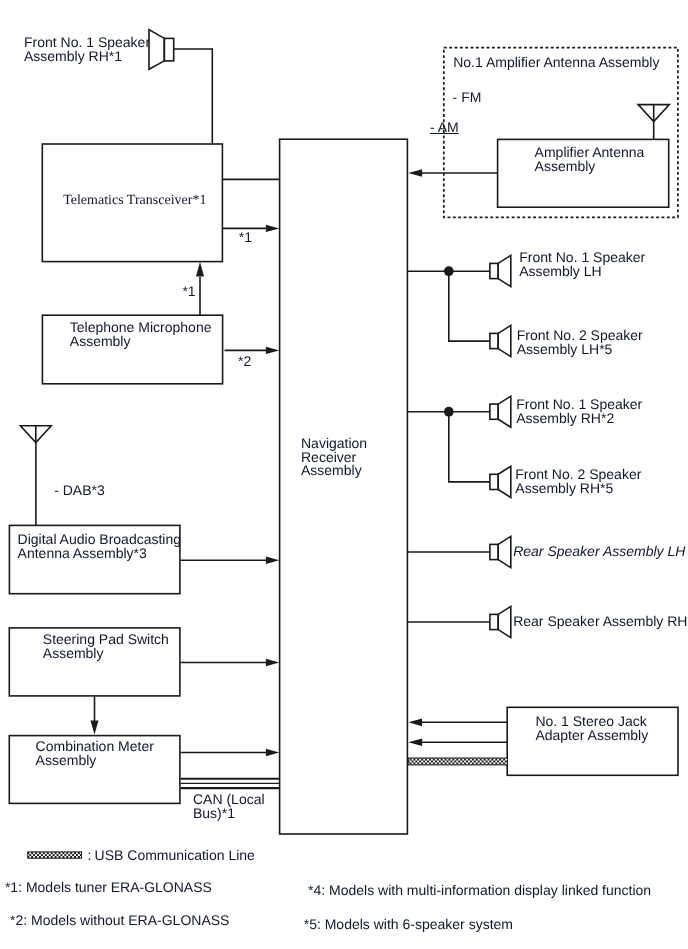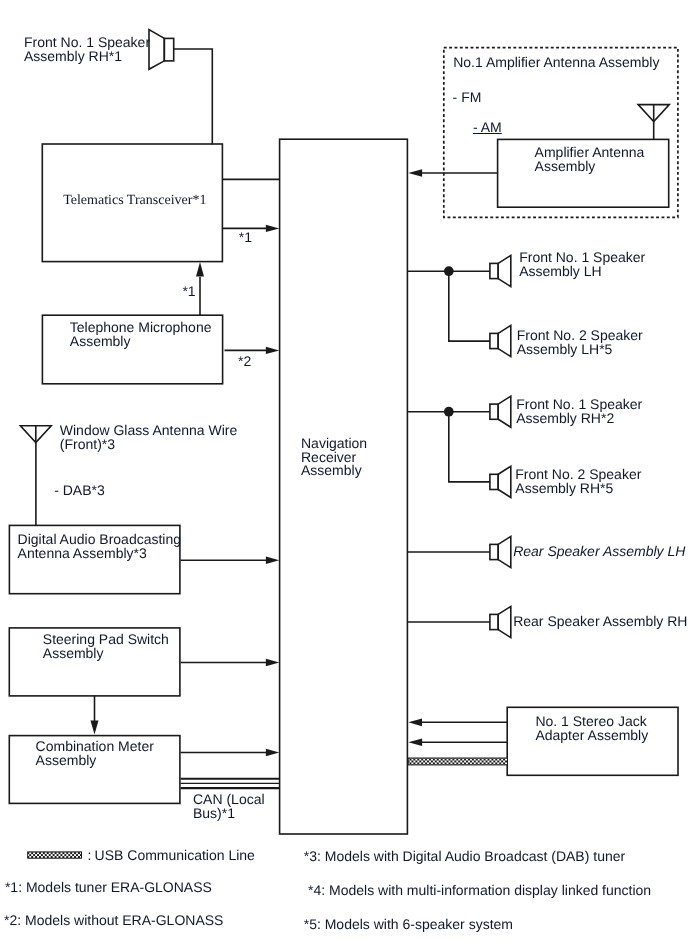--- a/index.html
+++ b/index.html
@@ -154,22 +154,20 @@
 
 <div class="lbl" style="left:238.80px;top:231.40px;">*1</div>
 
 <div class="lbl" style="left:182.40px;top:285.40px;">*1</div>
 
 <div class="lbl" style="left:69.80px;top:321.00px;">Telephone Microphone
 Assembly</div>
 
 <div class="lbl" style="left:238.00px;top:354.60px;">*2</div>
 
-<div class="lbl" style="left:59.80px;top:424.00px;">Window Glass Antenna Wire
-(Front)*3</div>
 
 <div class="lbl" style="left:54.20px;top:484.00px;">- DAB*3</div>
 
 <div class="lbl" style="left:17.60px;top:532.60px;">Digital Audio Broadcasting
 Antenna Assembly*3</div>
 
 <div class="lbl" style="left:42.80px;top:632.60px;">Steering Pad Switch
 Assembly</div>
 
 <div class="lbl" style="left:35.60px;top:739.60px;">Combination Meter
@@ -179,21 +177,21 @@
 Bus)*1</div>
 
 <div class="lbl" style="left:301px;top:436.60px;">Navigation
 Receiver
 Assembly</div>
 
 <div class="lbl" style="left:453.2px;top:56.4px;">No.1 Amplifier Antenna Assembly</div>
 
 <div class="lbl" style="left:452.6px;top:90.8px;">- FM</div>
 
-<div class="lbl" style="left:473px;top:121.4px;text-decoration:underline;">- AM</div>
+<div class="lbl" style="left:430px;top:121.4px;text-decoration:underline;">- AM</div>
 
 <div class="lbl" style="left:534.6px;top:145.6px;">Amplifier Antenna
 Assembly</div>
 
 <div class="lbl" style="left:519.2px;top:251.4px;">Front No. 1 Speaker
 Assembly LH</div>
 
 <div class="lbl" style="left:516.7px;top:328.9px;">Front No. 2 Speaker
 Assembly LH*5</div>
 
@@ -207,18 +205,17 @@
 
 <div class="lbl" style="left:513.2px;top:615.0px;">Rear Speaker Assembly RH</div>
 
 <div class="lbl" style="left:535.40px;top:714.80px;">No. 1 Stereo Jack
 Adapter Assembly</div>
 
 <div class="lbl" style="left:87.60px;top:849.20px;">:</div>
 <div class="lbl" style="left:94.60px;top:849.20px;">USB Communication Line</div>
 
 <div class="lbl" style="left:4.90px;top:881.40px;">*1: Models tuner ERA-GLONASS</div>
-<div class="lbl" style="left:4px;top:914.10px;">*2: Models without ERA-GLONASS</div>
-<div class="lbl" style="left:303.80px;top:849.80px;">*3: Models with Digital Audio Broadcast (DAB) tuner</div>
+<div class="lbl" style="left:10px;top:914.10px;">*2: Models without ERA-GLONASS</div>
 <div class="lbl" style="left:308px;top:883.90px;">*4: Models with multi-information display linked function</div>
 <div class="lbl" style="left:303.70px;top:918.10px;">*5: Models with 6-speaker system</div>
 
 </div>
 
 </body></html>

